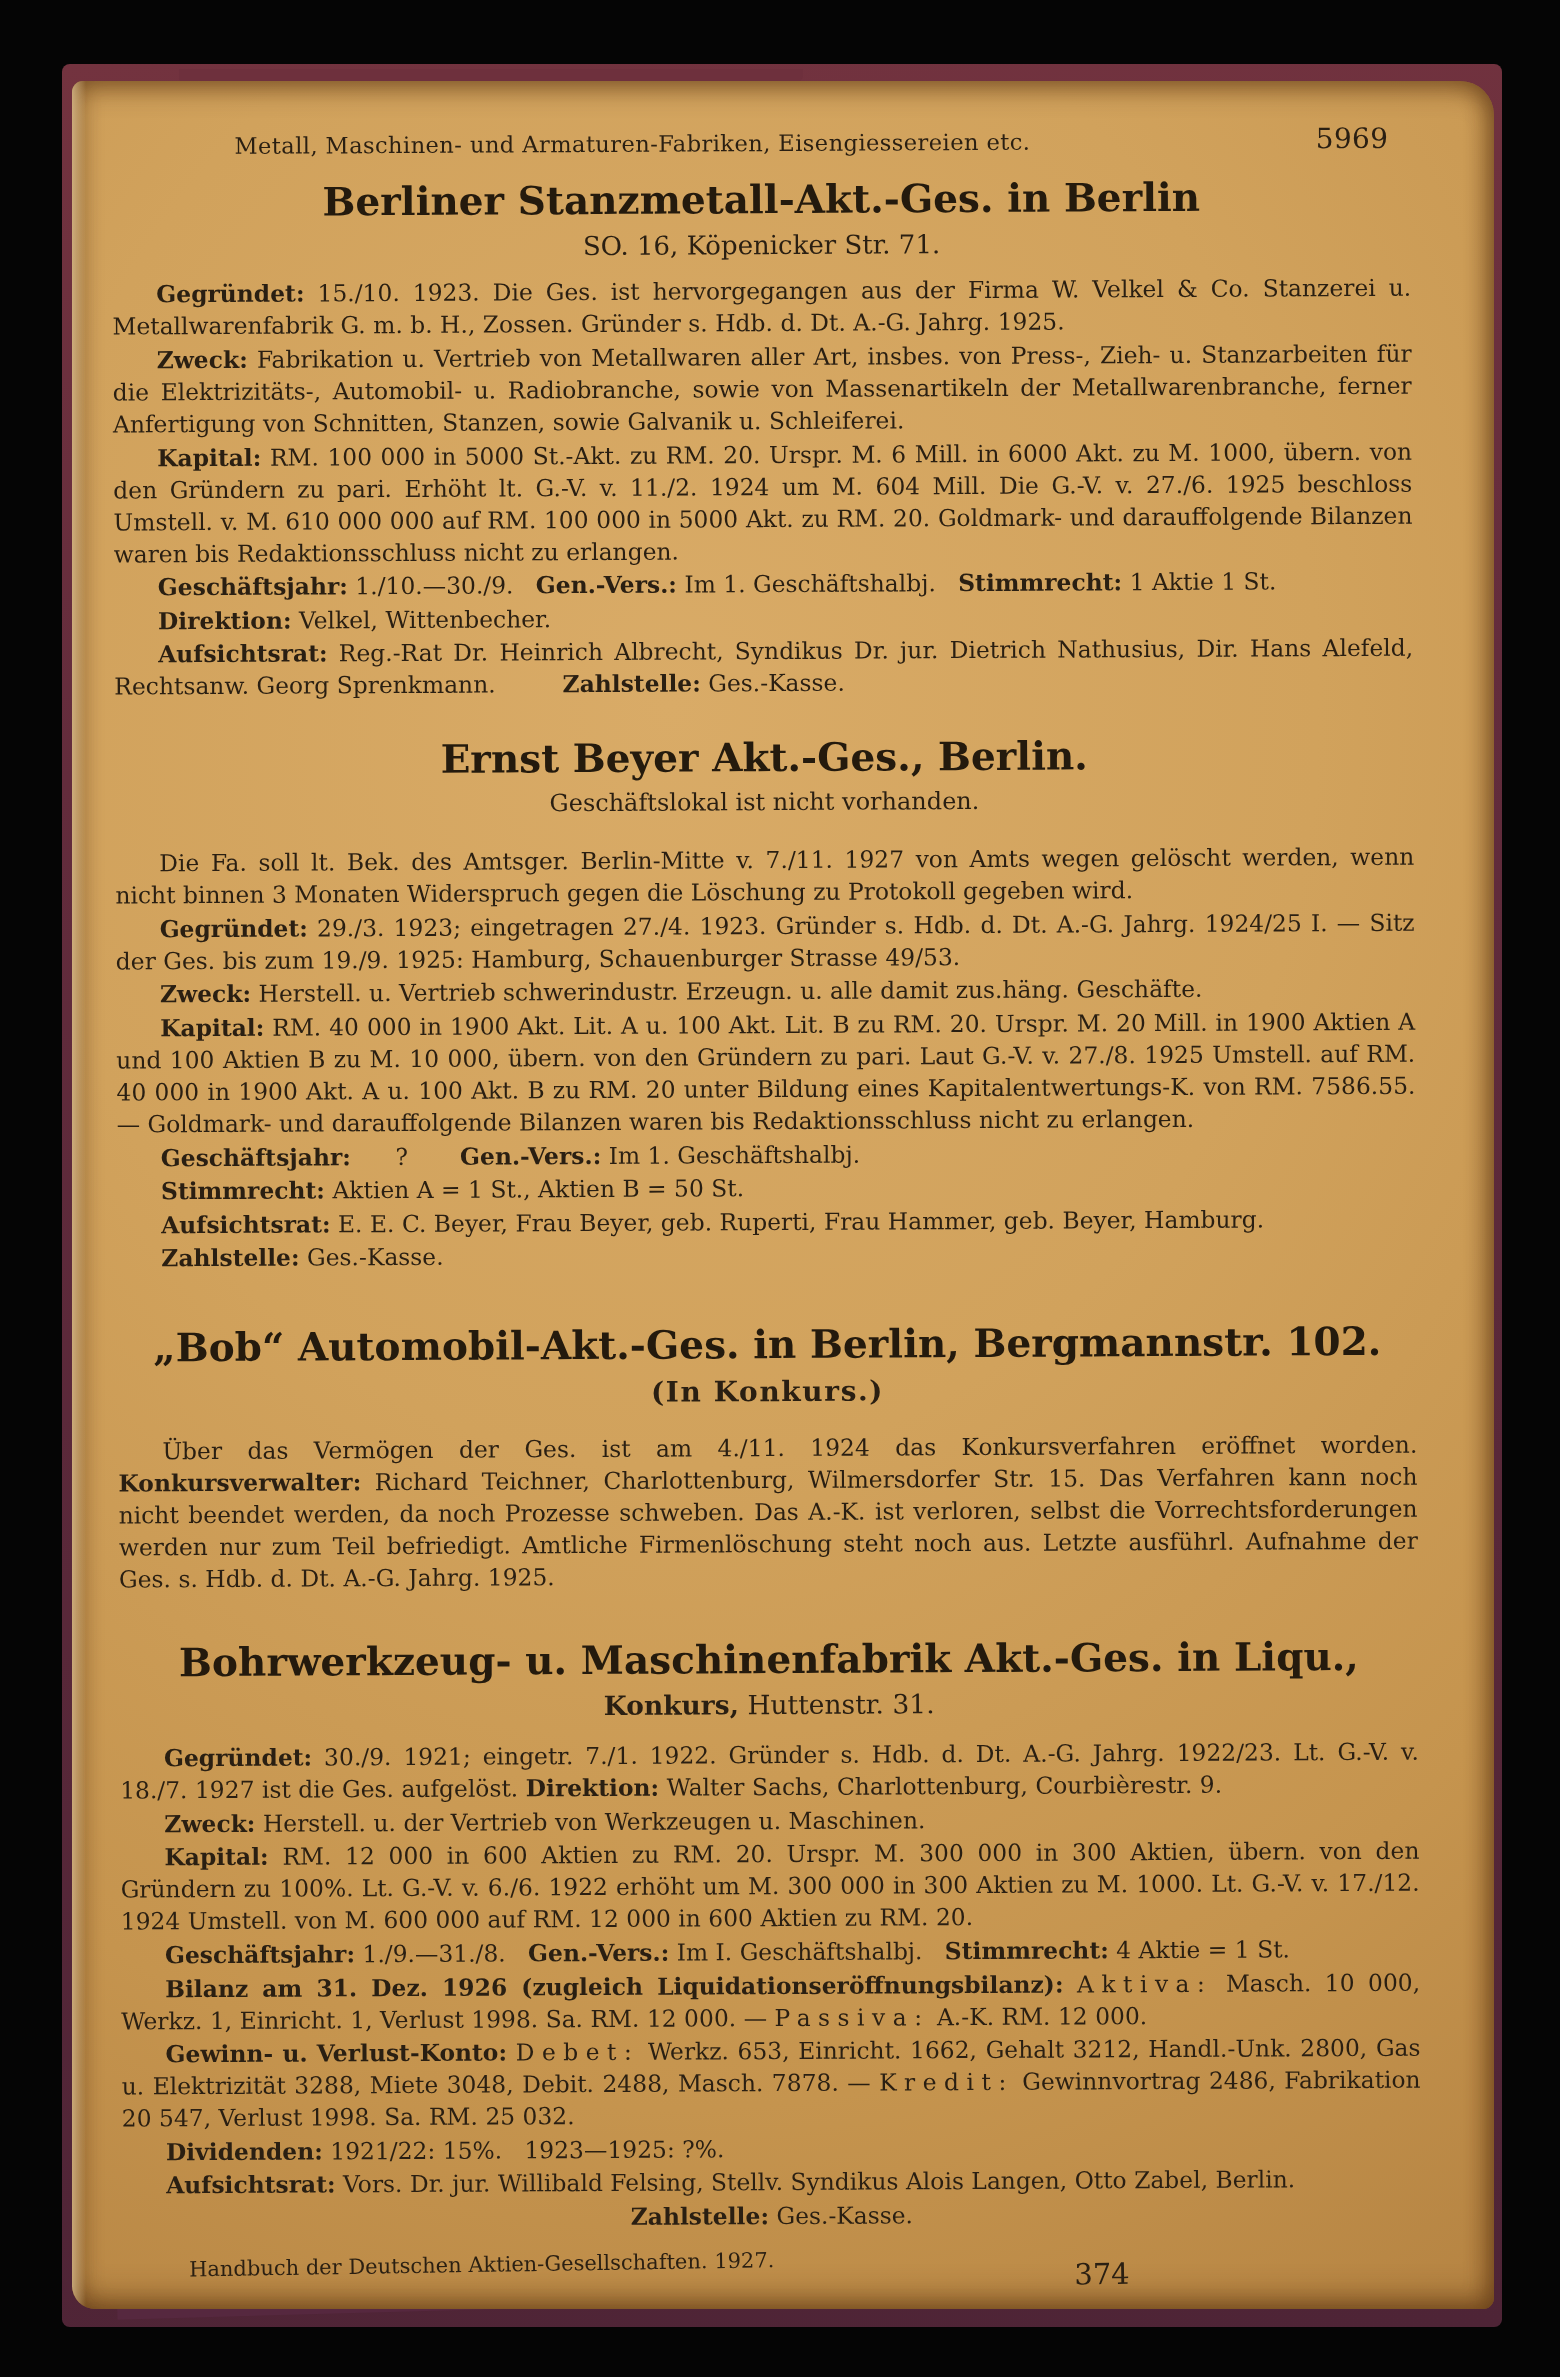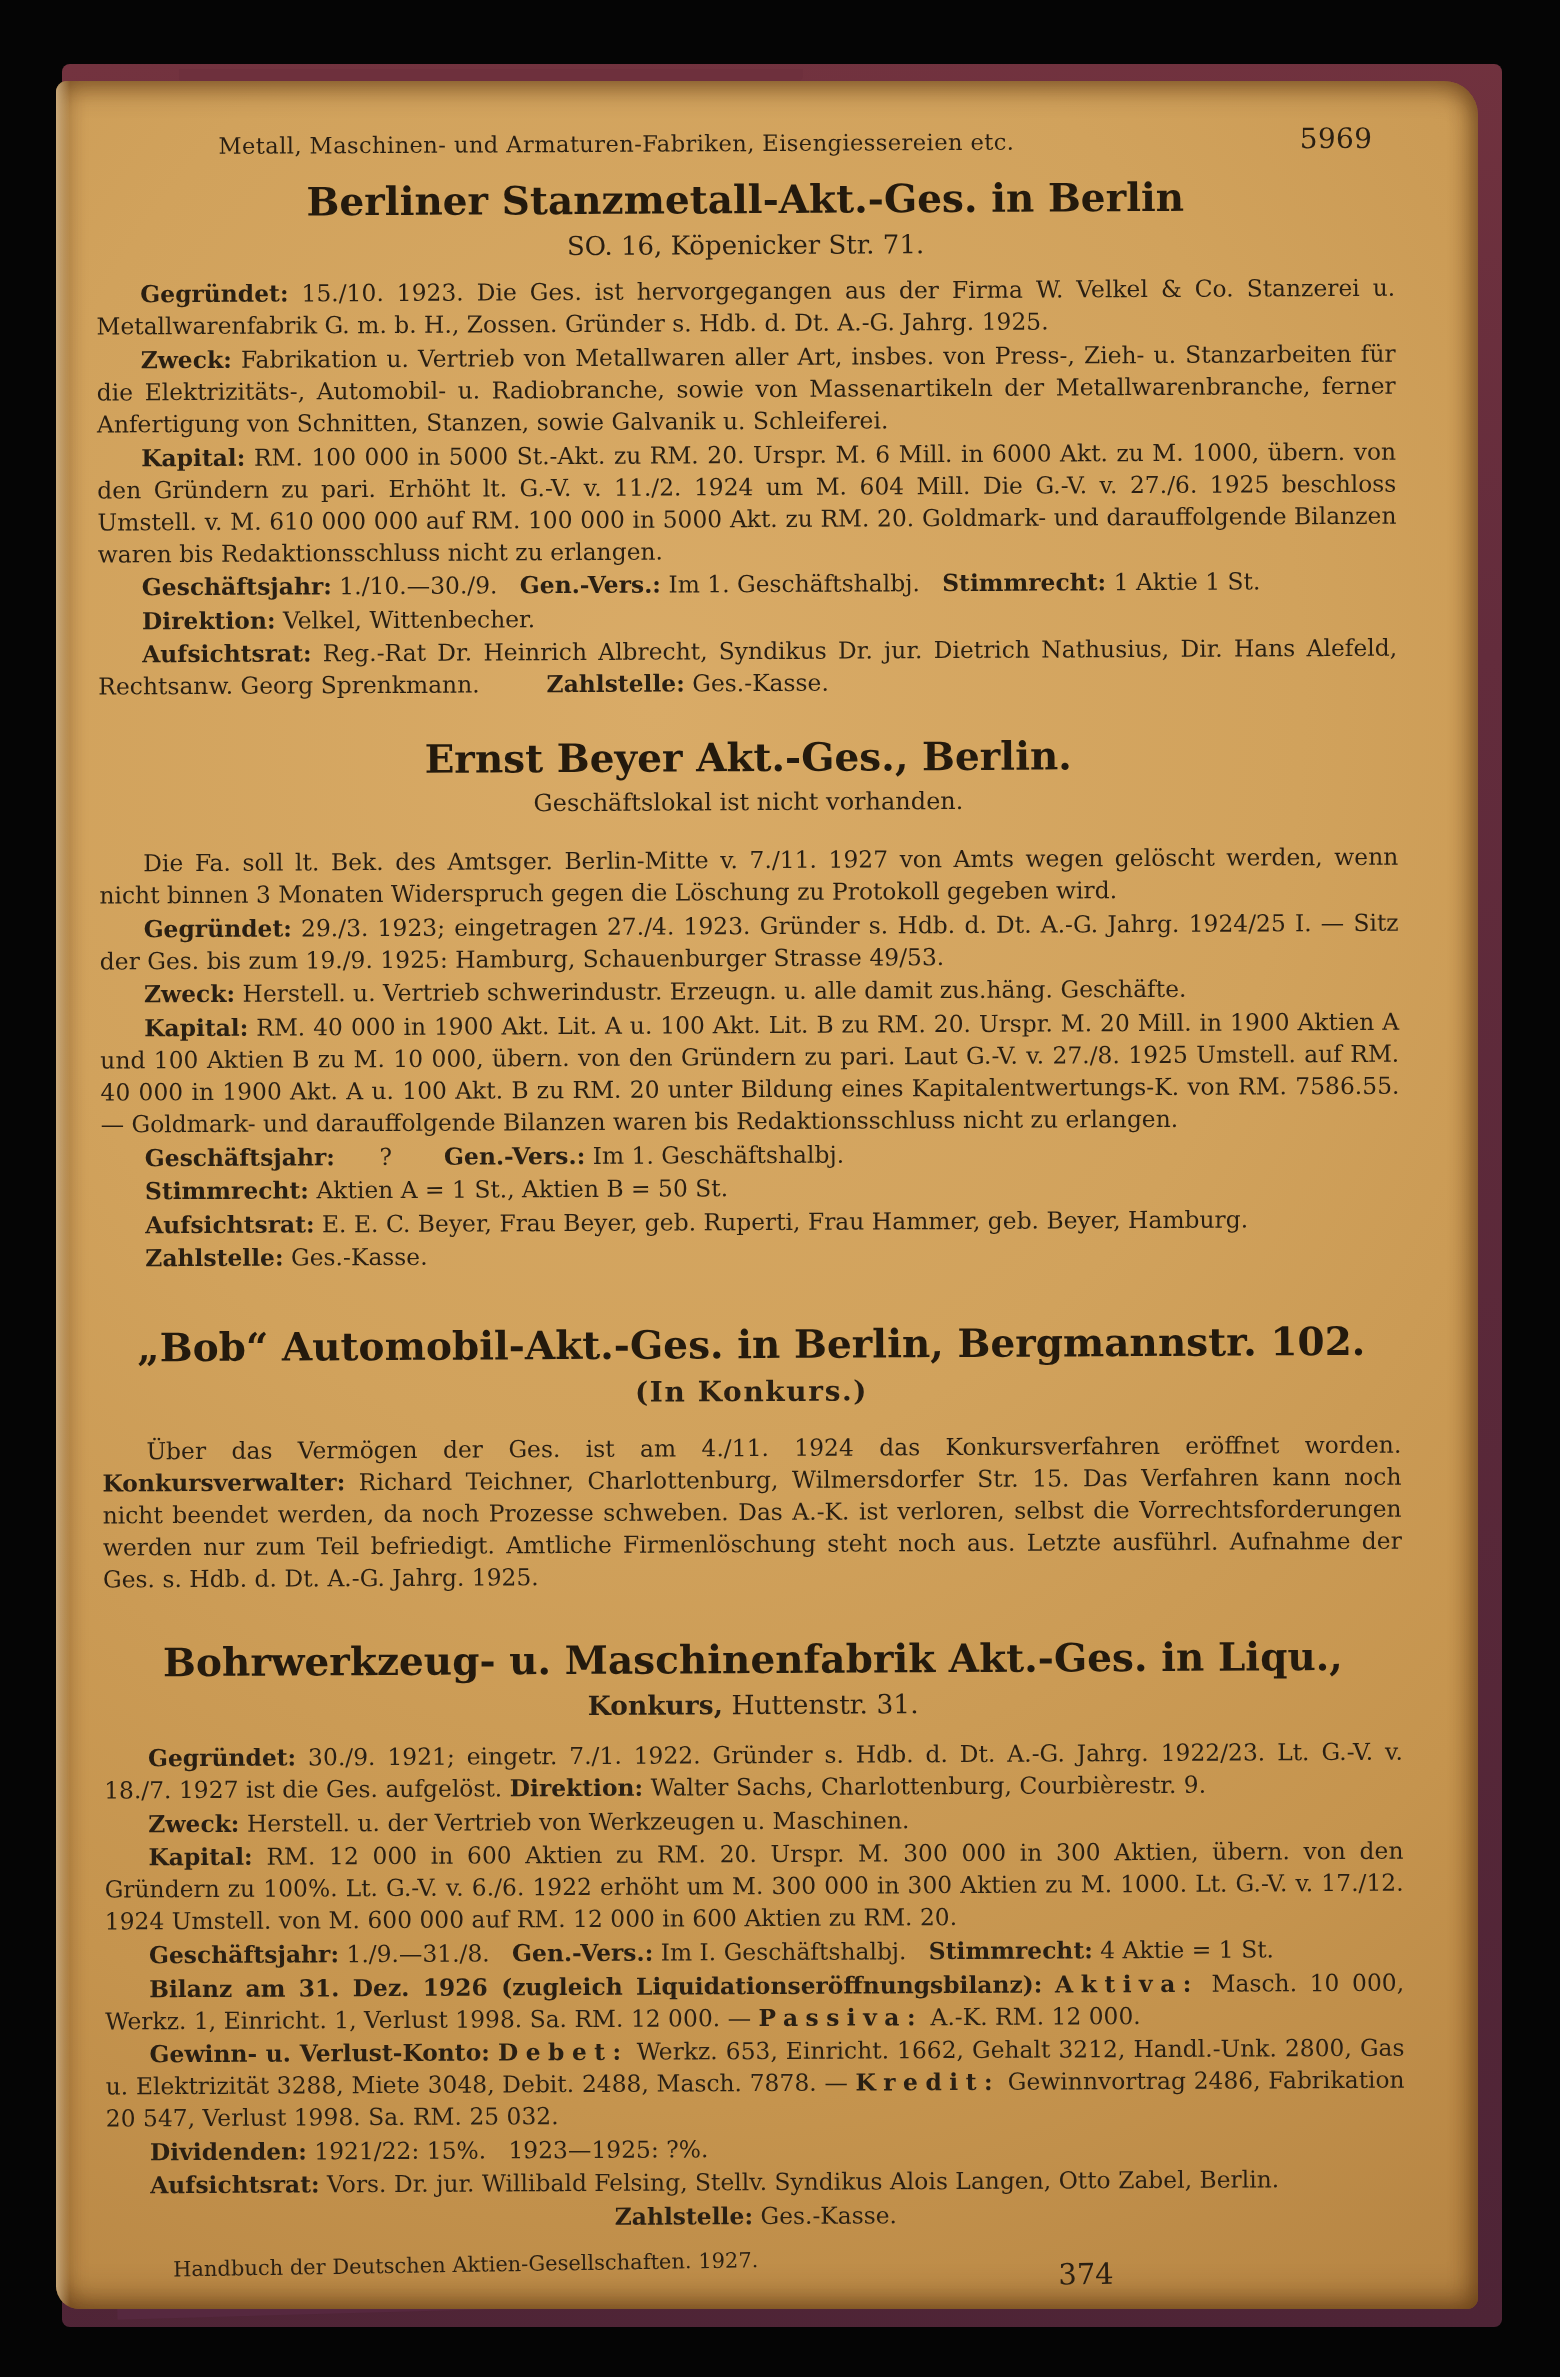--- a/index.html
+++ b/index.html
@@ -7,21 +7,21 @@
     width:1561px;height:2377px;position:relative;overflow:hidden;
     background:#050505;
     font-family:"DejaVu Serif","Liberation Serif",serif;
   }
   .book-cover{
     position:absolute;left:62px;top:64px;width:1440px;height:2263px;
     background:linear-gradient(175deg,#73333f 0%,#632c3c 30%,#4e2436 100%);
     border-radius:7.8px;
   }
   .paper{
-    position:absolute;left:56px;top:81px;width:1422px;height:2228px;
+    position:absolute;left:72px;top:81px;width:1422px;height:2228px;
     background:radial-gradient(120% 90% at 42% 28%, #d9ab67 0%, #d1a25c 38%, #c5944e 70%, #b17f3f 100%);
     border-radius:11px 34px 11px 23.4px;
     box-shadow:
       inset 0 12.5px 23.4px rgba(74,38,10,.30),
       inset 12.5px 0 20px rgba(74,38,10,.22),
       inset -9.4px 0 20px rgba(74,38,10,.30),
       inset 0 -15.6px 26.5px rgba(74,38,10,.34);
     color:#2a1f12;
     overflow:hidden;
   }
@@ -54,21 +54,21 @@
   .sub-address{font-size:26px;}
   .sub-note{font-size:24px;margin-bottom:28px;}
   .sub-konkurs{font-size:28px;font-weight:bold;letter-spacing:1.6px;margin:3.1px 0 23.4px;}
   .sub-city{font-size:26.5px;margin-bottom:19px;}
   .para{
     font-size:23.4px;line-height:32px;margin:0 0 1.6px;
     text-align:justify;text-indent:44px;
   }
   .para-center{text-align:center;text-indent:0;}
   .seg-bold{font-weight:bold;}
-  .seg-spaced{letter-spacing:.32em;font-weight:bold;}
+  .seg-spaced{letter-spacing:.32em;}
   .page-footer{
     position:absolute;left:117px;right:109px;bottom:37px;
     font-size:21px;transform:rotate(-0.9deg);
   }
   .pf-num{position:absolute;left:74%;top:14px;font-size:29px;}
   
   .cover-notch-top{position:absolute;left:179px;top:69px;width:624px;height:14px;background:#6e303d;border-radius:0 0 7.8px 4.7px;}
   .cover-notch-bottom{position:absolute;left:117px;top:2283px;width:406px;height:31px;background:#56283f;border-radius:6.2px 47px 0 0;transform:rotate(-1.6deg);}
 </style>
 </head>

